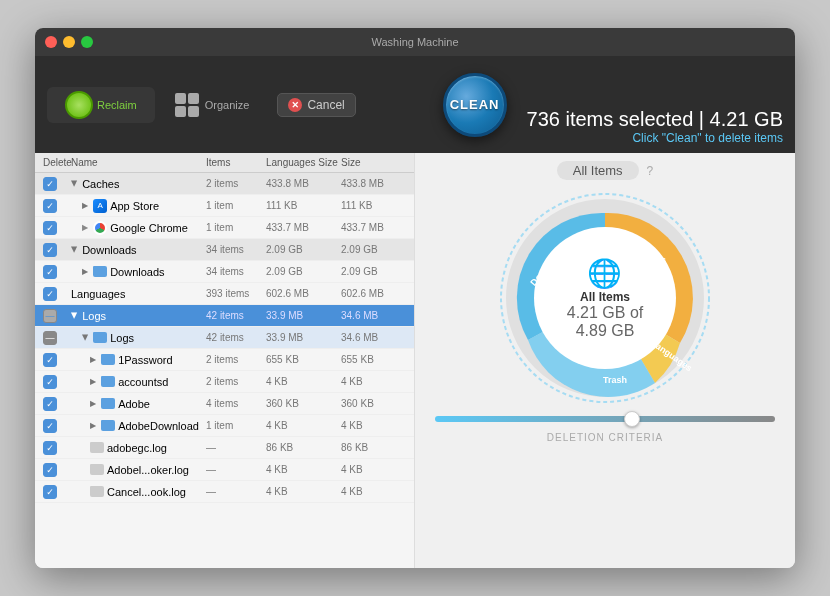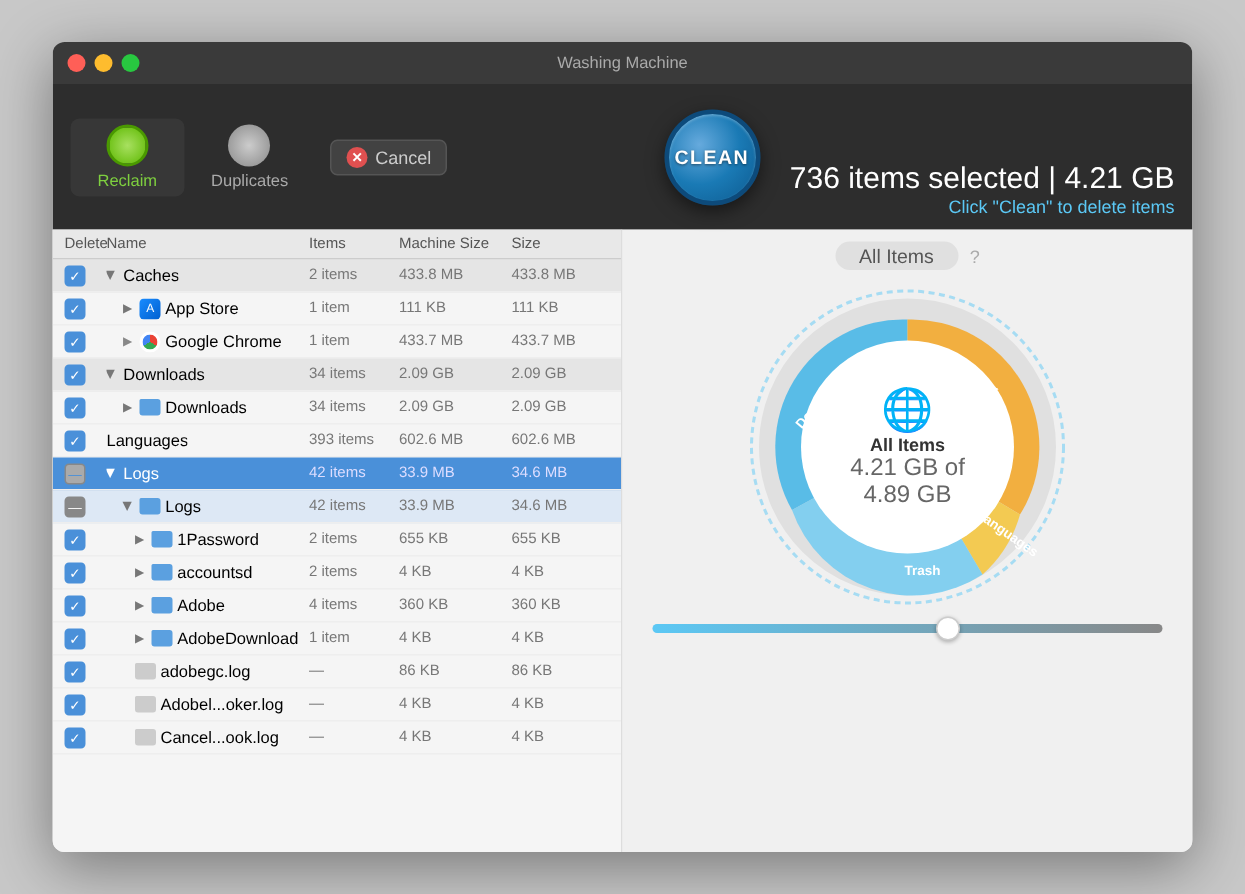--- a/index.html
+++ b/index.html
@@ -53,21 +53,21 @@
     
     .toolbar {
       background: #2d2d2d;
       display: flex;
       align-items: center;
       padding: 8px 12px;
       gap: 0;
     }
     .toolbar-btn {
       display: flex;
-      flex-direction: column;
+      flex-direction: row;
       align-items: center;
       gap: 4px;
       padding: 4px 18px;
       cursor: pointer;
       border-radius: 6px;
     }
     .toolbar-btn.active {
       background: rgba(255,255,255,0.05);
     }
     .toolbar-btn .btn-icon {
@@ -431,23 +431,28 @@
 
   <div class="toolbar">
     <div class="toolbar-btn active">
       <div class="btn-icon">
         <div class="reclaim-icon"></div>
       </div>
       <span class="btn-label">Reclaim</span>
     </div>
     <div class="toolbar-btn">
       <div class="btn-icon">
-        <div class="dup-icon"></div>
+        <div class="org-icon">
+            <div></div>
+            <div></div>
+            <div></div>
+            <div></div>
+          </div>
       </div>
-      <span class="btn-label">Duplicates</span>
+      <span class="btn-label">Organize</span>
     </div>
     <div class="cancel-btn">
       <div class="cancel-x">✕</div>
       <span>Cancel</span>
     </div>
 
     <div class="clean-btn-wrap">
       <div class="clean-btn">
         <span class="clean-btn-text">CLEAN</span>
       </div>
@@ -467,21 +472,21 @@
         <div class="col-delete">
           <span>Delete</span>
         </div>
         <div class="col-name">
           <span>Name</span>
         </div>
         <div class="col-items">
           <span>Items</span>
         </div>
         <div class="col-selsize">
-          <span>Machine Size</span>
+          <span>Languages Size</span>
         </div>
         <div class="col-size">
           <span>Size</span>
         </div>
       </div>
 
       <div class="list-body">
 
         <div class="list-row section-header">
           <div class="col-delete">
@@ -734,17 +739,18 @@
           </div>
         </div>
 
         <div class="slider-area">
           <div class="slider-track">
             <div class="slider-thumb"></div>
           </div>
         </div>
 
         <div class="deletion-criteria">
+          <div class="title">DELETION CRITERIA</div>
         </div>
       </div>
     </div>
   </div>
 </div>
 
 </body></html>

